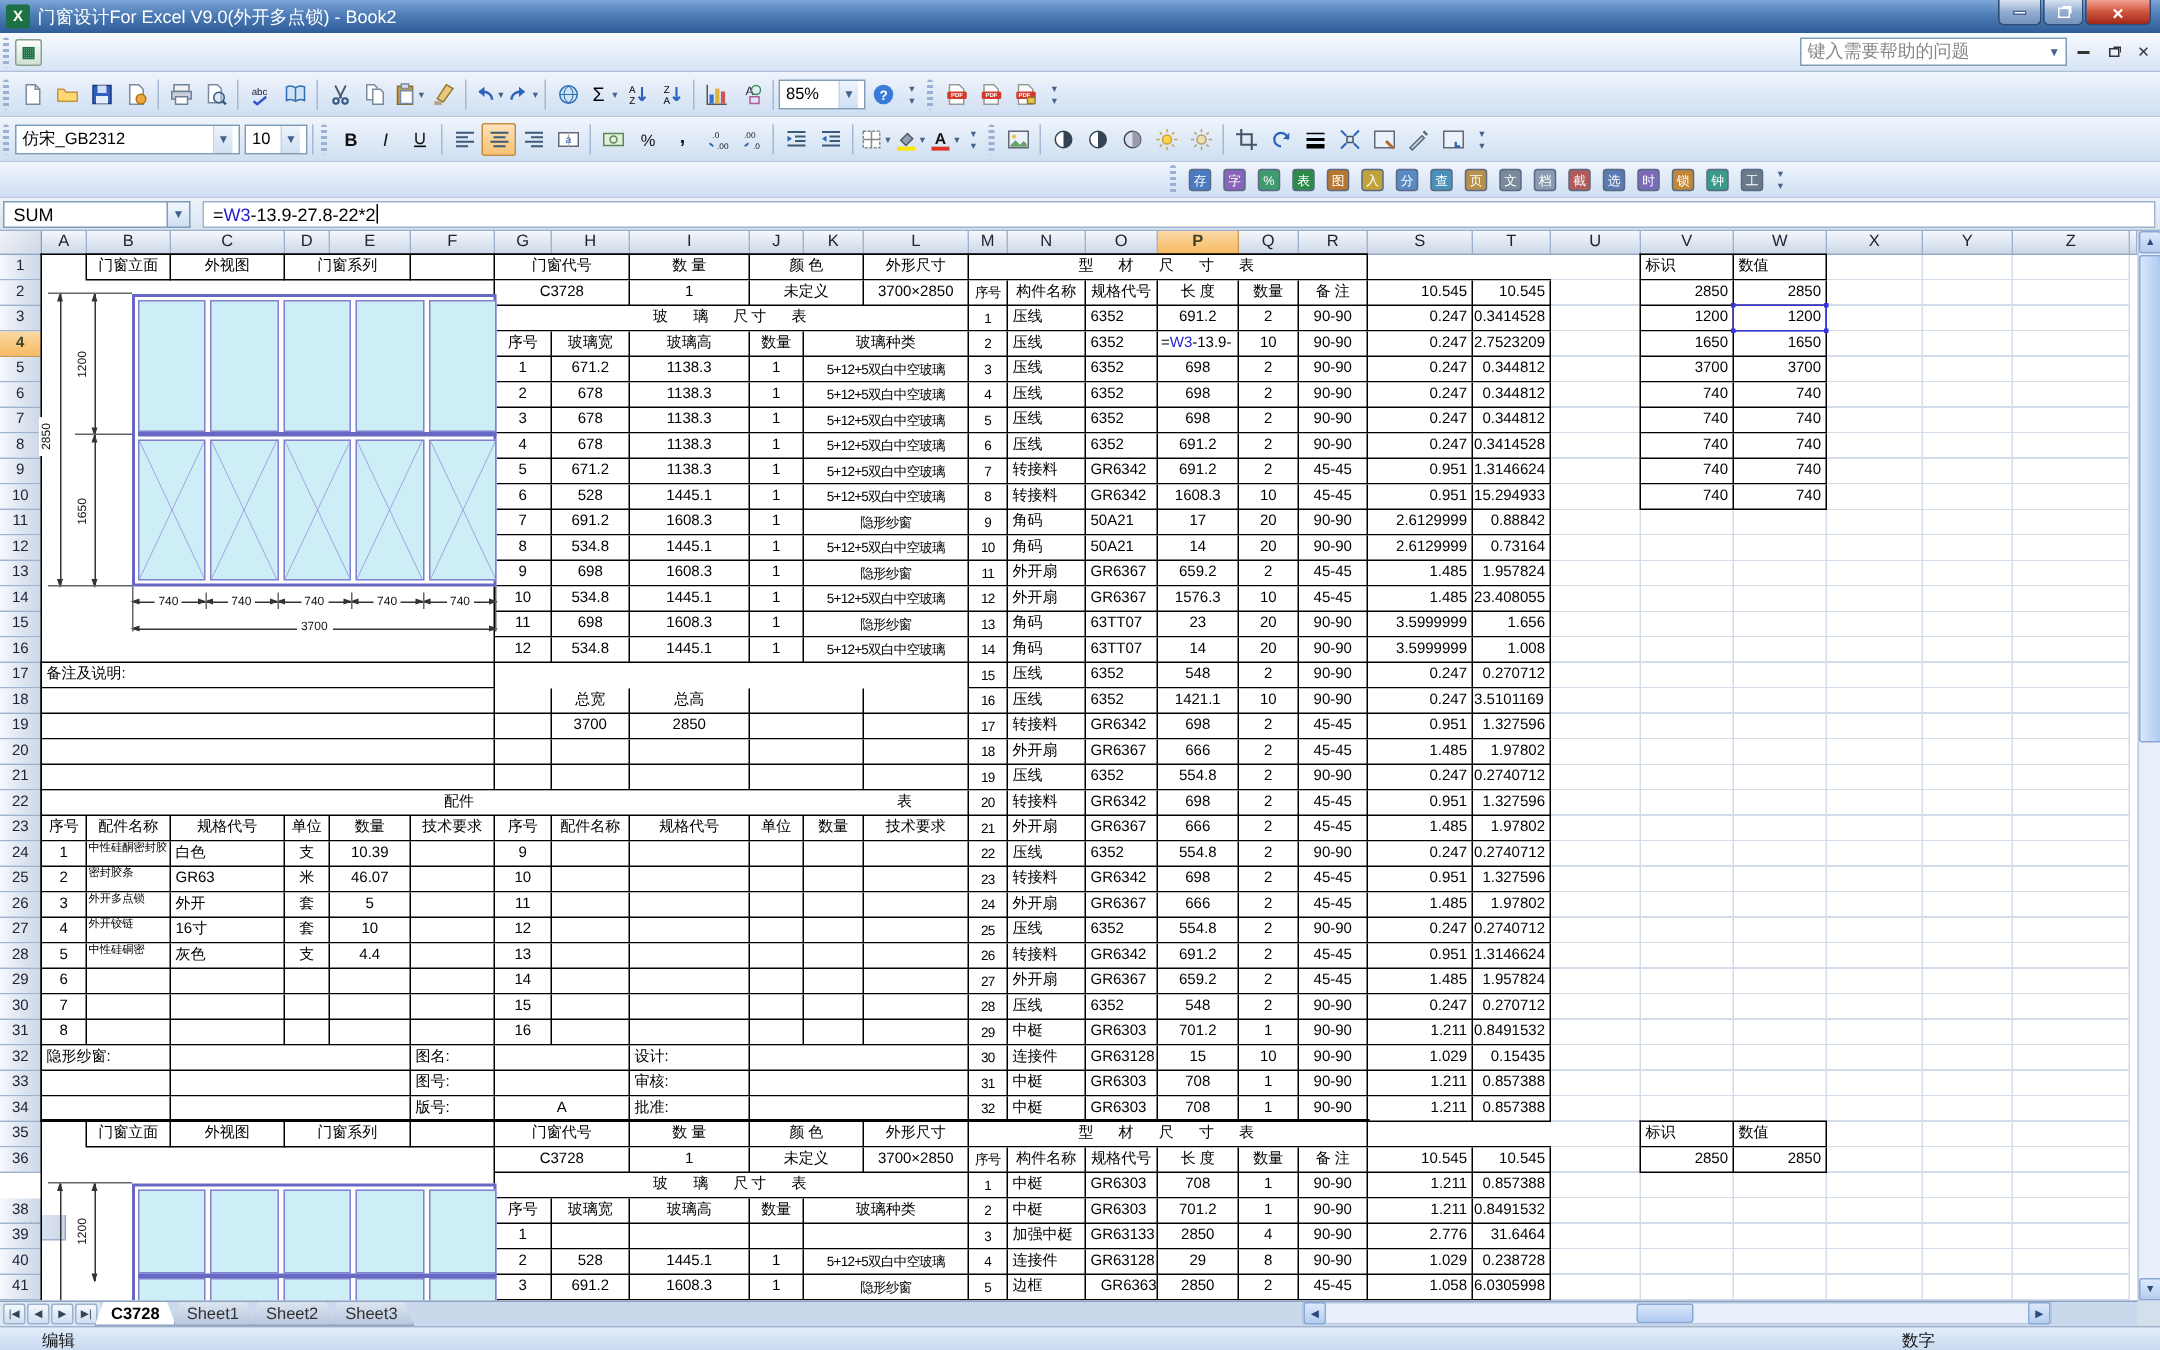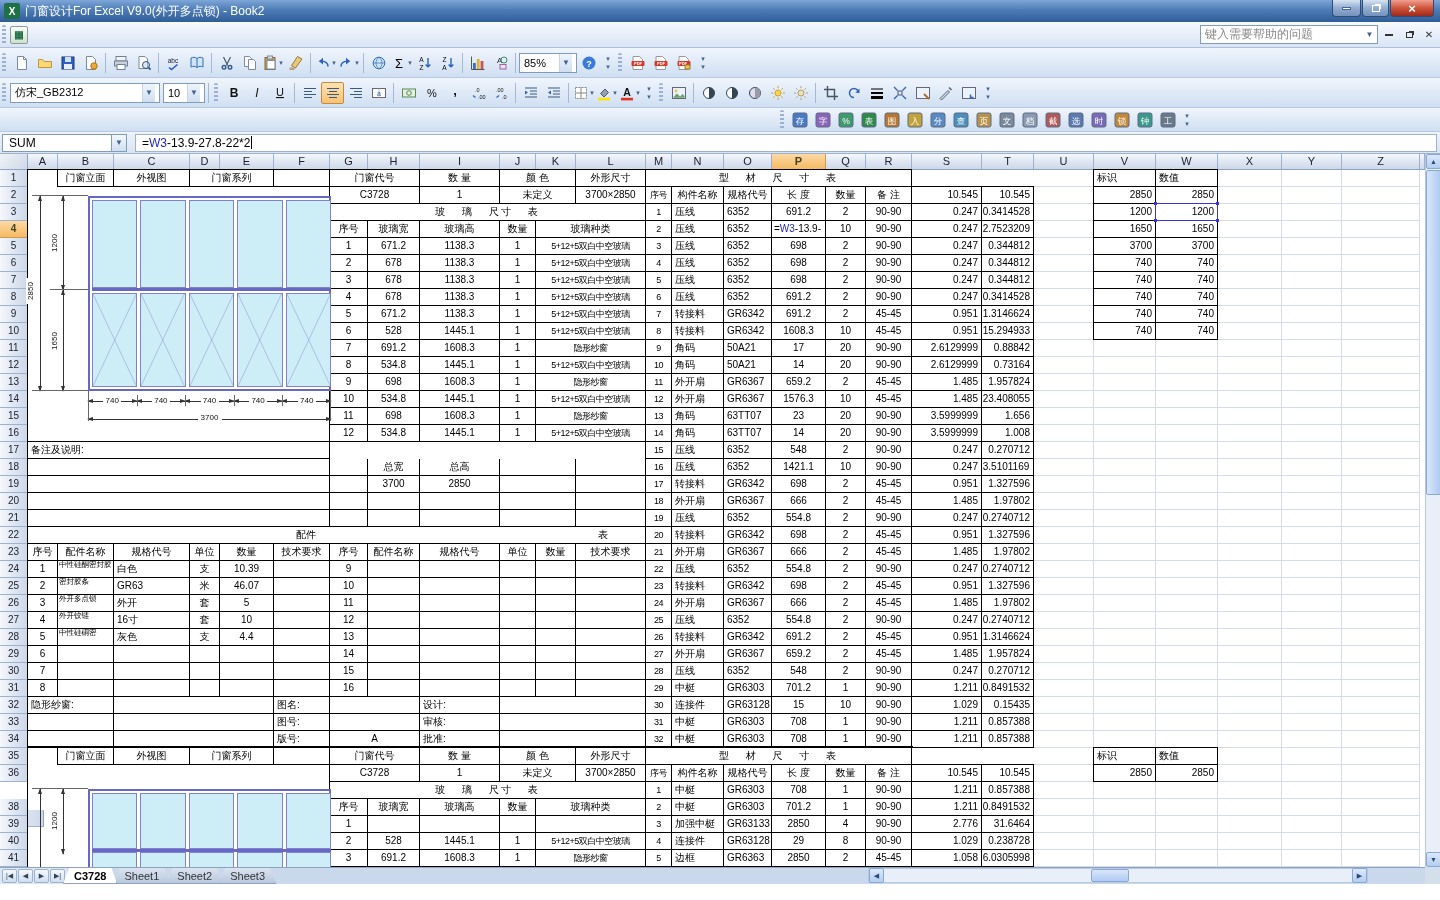--- a/index.html
+++ b/index.html
@@ -1326,21 +1326,21 @@
       <div class="cl" style="left: 826px; top: 662px; width: 40px; height: 17px;">4</div>
       <div class="cl" style="left: 866px; top: 662px; width: 46px; height: 17px;">90-90</div>
       <div class="cl small" style="left: 646px; top: 679px; width: 26px; height: 17px;">4</div>
       <div class="cl" style="left: 672px; top: 679px; width: 52px; height: 17px; text-align: left; padding-left: 3px;">连接件</div>
       <div class="cl" style="left: 724px; top: 679px; width: 48px; height: 17px; text-align: left; padding-left: 3px;">GR63128</div>
       <div class="cl" style="left: 772px; top: 679px; width: 54px; height: 17px;">29</div>
       <div class="cl" style="left: 826px; top: 679px; width: 40px; height: 17px;">8</div>
       <div class="cl" style="left: 866px; top: 679px; width: 46px; height: 17px;">90-90</div>
       <div class="cl small" style="left: 646px; top: 696px; width: 26px; height: 17px;">5</div>
       <div class="cl" style="left: 672px; top: 696px; width: 52px; height: 17px; text-align: left; padding-left: 3px;">边框</div>
-      <div class="cl" style="left: 724px; top: 696px; width: 48px; height: 17px; text-align: left; padding-left: 3px;">GR6363</div>
+      <div class="cl" style="left: 724px; top: 696px; width: 48px; height: 17px; text-align: right; padding-left: 3px;">GR6363</div>
       <div class="cl" style="left: 772px; top: 696px; width: 54px; height: 17px;">2850</div>
       <div class="cl" style="left: 826px; top: 696px; width: 40px; height: 17px;">2</div>
       <div class="cl" style="left: 866px; top: 696px; width: 46px; height: 17px;">45-45</div>
       <div class="cl" style="left: 912px; top: 611px; width: 70px; height: 17px; text-align: right; padding-right: 3px;">10.545</div>
       <div class="cl" style="left: 982px; top: 611px; width: 52px; height: 17px; text-align: right; padding-right: 3px;">10.545</div>
       <div class="cl" style="left: 912px; top: 628px; width: 70px; height: 17px; text-align: right; padding-right: 3px;">1.211</div>
       <div class="cl" style="left: 982px; top: 628px; width: 52px; height: 17px; text-align: right; padding-right: 3px;">0.857388</div>
       <div class="cl" style="left: 912px; top: 645px; width: 70px; height: 17px; text-align: right; padding-right: 3px;">1.211</div>
       <div class="cl" style="left: 982px; top: 645px; width: 52px; height: 17px; text-align: right; padding-right: 3px;">0.8491532</div>
       <div class="cl" style="left: 912px; top: 662px; width: 70px; height: 17px; text-align: right; padding-right: 3px;">2.776</div>
@@ -1458,14 +1458,18 @@
         <div class="tab">Sheet3</div>
       </div>
   </div>
   <div class="hscroll">
     <div class="sarrow" style="left:0;top:-1px;height:15px;">◀</div>
     <div class="hthumb" style="left:222px;width:38px;"></div>
     <div class="sarrow" style="left:483px;top:-1px;height:15px;">▶</div>
   </div>
   <div class="scorner"></div>
 
+  <div class="statusbar">
+    <span class="mode">编辑</span>
+    <span class="num">数字</span>
+  </div>
 
 </div>
 
 </body></html>

